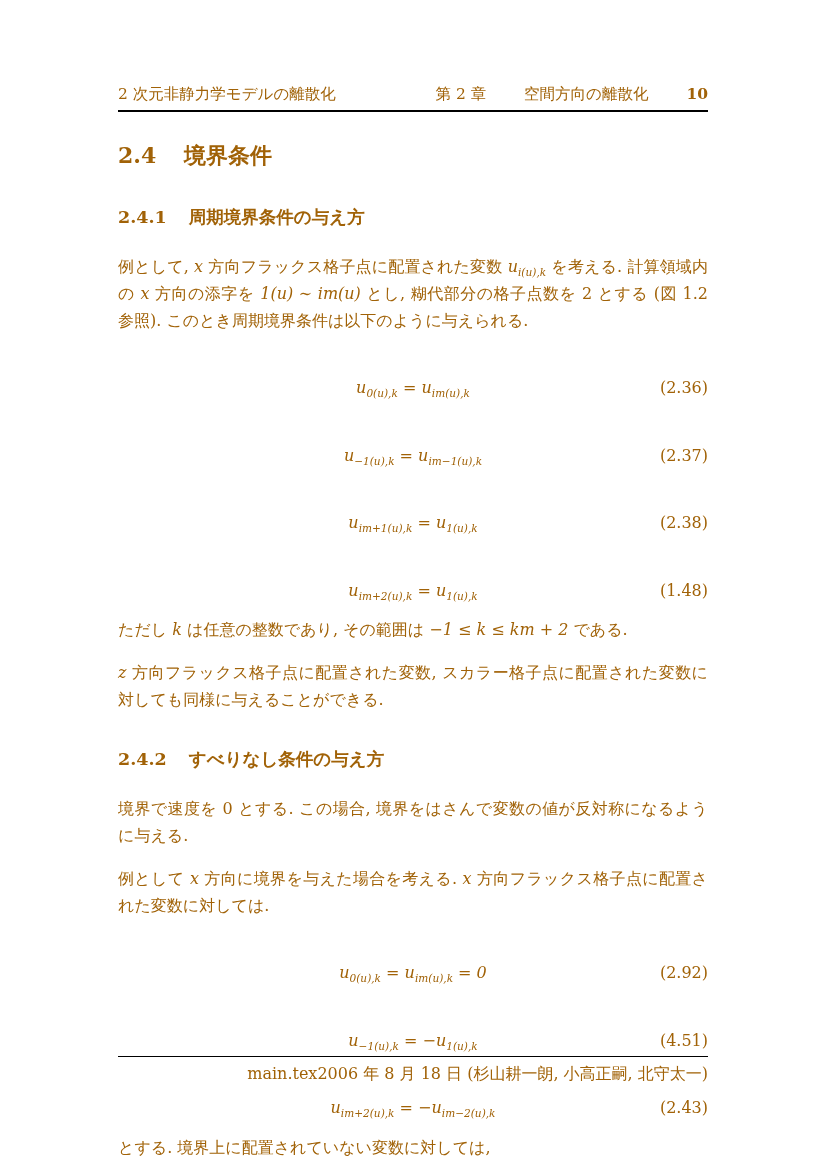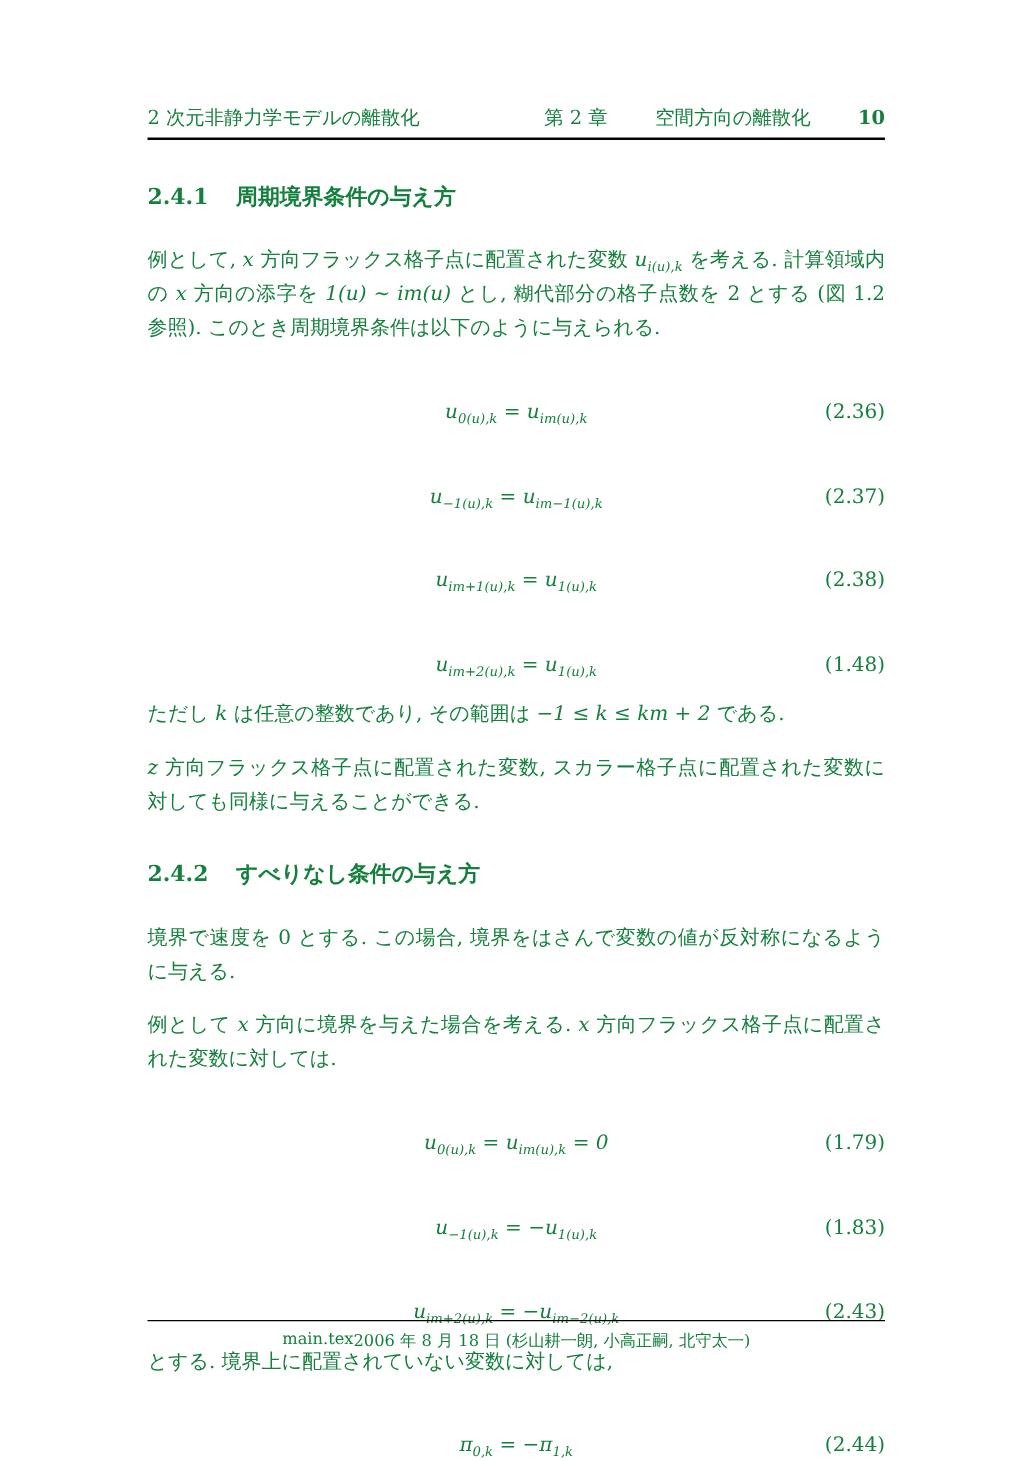--- a/index.html
+++ b/index.html
@@ -1,21 +1,21 @@
 <!DOCTYPE html>
 <html lang="ja"><head>
 <meta charset="utf-8">
 <style>
   html, body { margin: 0; padding: 0; background: #ffffff; }
   .page {
     position: relative;
     width: 826px;
     height: 1169px;
     background: #ffffff;
-    color: #15803d;
+    color: #a16207;
     font-family: "DejaVu Serif", "Liberation Serif", serif;
     font-size: 16px;
     overflow: hidden;
   }
   
   .runhead {
     position: absolute;
     left: 118px;
     top: 84px;
     width: 590px;
@@ -74,40 +74,44 @@
 
   
   .footer {
     position: absolute;
     left: 118px;
     top: 1056px;
     width: 590px;
     border-top: 1.5px solid #000;
     padding-top: 7px;
     display: flex;
-    justify-content: center;
-    font-size: 13px;
+    justify-content: flex-end;
+    font-size: 16px;
   }
 </style>
 </head>
 <body>
 
 <div class="page">
 
   <div class="runhead">
     <span class="rh-left">2 次元非静力学モデルの離散化</span>
     <span class="rh-right">
       <span>第 2 章</span>
       <span class="rh-chapter-title">空間方向の離散化</span>
       <span class="rh-pageno">10</span>
     </span>
   </div>
 
   <div class="column">
 
+    <h1 class="sec-heading">
+      <span class="sec-num">2.4</span>
+      <span class="sec-title">境界条件</span>
+    </h1>
 
 
     <h2 class="subsec-heading">
       <span class="sec-num">2.4.1</span>
       <span class="sec-title">周期境界条件の与え方</span>
     </h2>
 
     <p class="para" style="">例として, <i class="mi">x</i> 方向フラックス格子点に配置された変数 <i class="mi">u<sub>i(u),k</sub></i> を考える. 計算領域内の <i class="mi">x</i> 方向の添字を <i class="mi">1(u) ∼ im(u)</i> とし, 糊代部分の格子点数を 2 とする (図 1.2 参照). このとき周期境界条件は以下のように与えられる.</p>
 
     <div class="eq-block">
@@ -138,25 +142,25 @@
       <span class="sec-title">すべりなし条件の与え方</span>
     </h2>
 
     <p class="para" style="">境界で速度を 0 とする. この場合, 境界をはさんで変数の値が反対称になるように与える.</p>
 
     <p class="para tight">例として <i class="mi">x</i> 方向に境界を与えた場合を考える. <i class="mi">x</i> 方向フラックス格子点に配置された変数に対しては.</p>
 
     <div class="eq-block" style="margin-top:8px">
       <div class="eq-row">
         <div class="eq-formula"><i class="mi">u<sub>0(u),k</sub> = u<sub>im(u),k</sub> = 0</i></div>
-        <span class="eq-number">(1.79)</span>
+        <span class="eq-number">(2.92)</span>
       </div>
       <div class="eq-row">
         <div class="eq-formula"><i class="mi">u<sub>−1(u),k</sub> = −u<sub>1(u),k</sub></i></div>
-        <span class="eq-number">(1.83)</span>
+        <span class="eq-number">(4.51)</span>
       </div>
       <div class="eq-row">
         <div class="eq-formula"><i class="mi">u<sub>im+2(u),k</sub> = −u<sub>im−2(u),k</sub></i></div>
         <span class="eq-number">(2.43)</span>
       </div>
     </div>
 
     <p class="para tight">とする. 境界上に配置されていない変数に対しては,</p>
 
     <div class="eq-block" style="margin-top:18px">

